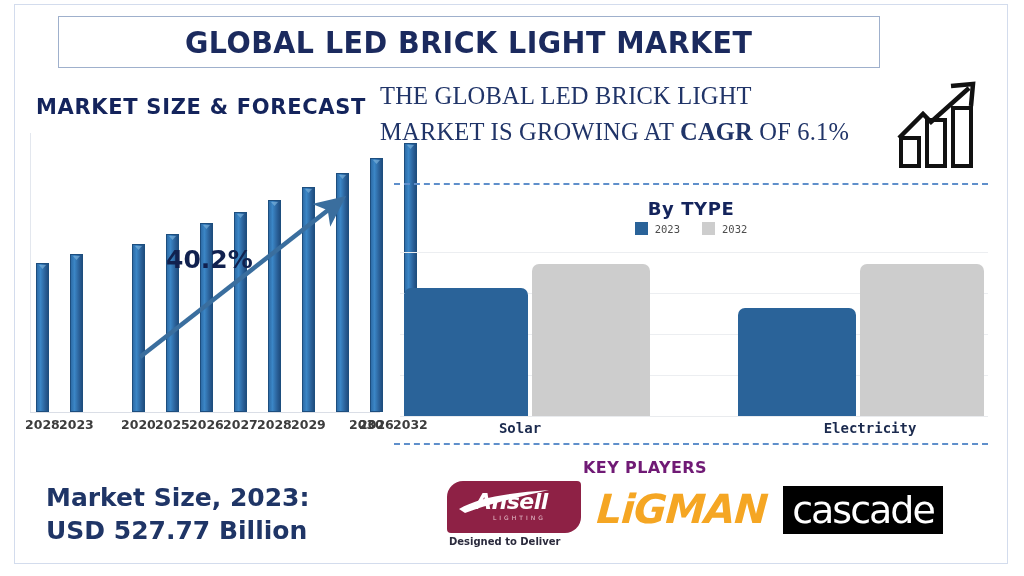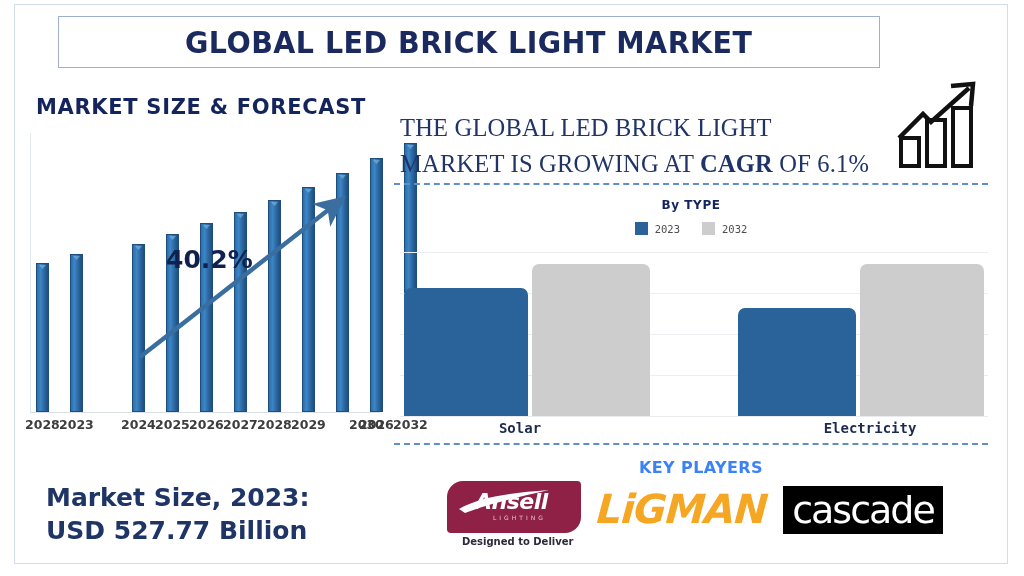--- a/index.html
+++ b/index.html
@@ -77,41 +77,41 @@
   }
   #cagr-badge{
     position:absolute;left:150px;top:150px;
     font-family:"DejaVu Sans", sans-serif;
     font-weight:bold;font-size:25px;color:#11214f;
   }
   #arrow-svg{position:absolute;left:0;top:0;width:370px;height:350px;pointer-events:none;}
 
   
   #stat-block{
-    position:absolute;left:400px;top:78px;width:480px;margin-top:32px;
+    position:absolute;left:380px;top:78px;width:480px;
   }
   #stat-text{
     font-family:"Liberation Serif", serif;
     font-size:24.5px;line-height:36px;color:#203468;
     letter-spacing:0.2px;
   }
   #stat-text .b{font-family:"Liberation Serif", serif;font-weight:bold;}
   #growth-icon{
     position:absolute;left:893px;top:80px;width:100px;height:92px;
   }
   #dash1{
     position:absolute;left:394px;top:183px;width:594px;height:0;
     border-top:2px dashed #5f8fcb;
   }
 
   
   #type-title{
     position:absolute;left:394px;top:198px;width:594px;text-align:center;
     font-family:"DejaVu Sans", sans-serif;
-    font-weight:bold;font-size:12px;letter-spacing:0.6px;color:#14245c;
+    font-weight:bold;font-size:18px;letter-spacing:0.6px;color:#14245c;
   }
   #type-legend{
     position:absolute;left:394px;top:222px;width:594px;
     display:flex;justify-content:center;align-items:center;gap:22px;
   }
   .lg-item{display:flex;align-items:center;gap:7px;}
   .lg-sw{width:13px;height:13px;display:inline-block;}
   .lg-tx{
     font-family:"DejaVu Sans Mono", monospace;
     font-size:10.5px;color:#4d4d4d;
@@ -138,23 +138,23 @@
   
   #msize{
     position:absolute;left:46px;top:481px;width:330px;
     font-family:"DejaVu Sans", sans-serif;
     font-weight:bold;font-size:25px;line-height:33px;
     color:#1f3566;
   }
 
   
   #kp-title{
-    position:absolute;left:583px;top:458px;width:180px;text-align:right;
-    font-family:"DejaVu Sans", sans-serif;
-    font-weight:bold;font-size:16px;letter-spacing:0.4px;color:#3b82f6;
+    position:absolute;left:583px;top:458px;width:180px;text-align:left;
+    font-family:"DejaVu Sans", sans-serif;
+    font-weight:bold;font-size:16px;letter-spacing:0.4px;color:#701a75;
   }
   
   #logo-ansell{position:absolute;left:447px;top:481px;width:140px;height:72px;}
   #ansell-plate{
     position:absolute;left:0;top:0;width:134px;height:52px;
     background:#8e2145;
     border-radius:16px 4px 16px 4px;
   }
   #ansell-word{
     position:absolute;left:28px;top:8px;
@@ -162,21 +162,21 @@
     font-style:italic;font-weight:bold;font-size:22px;color:#ffffff;
     letter-spacing:-0.5px;
   }
   #ansell-sub{
     position:absolute;left:46px;top:33px;
     font-family:"DejaVu Sans", sans-serif;
     font-size:6px;letter-spacing:3px;color:#e7c3ce;
   }
   #ansell-swoosh{position:absolute;left:10px;top:6px;width:120px;height:34px;}
   #ansell-tag{
-    position:absolute;left:15px;top:55px;
+    position:absolute;left:2px;top:55px;
     font-family:"DejaVu Sans", sans-serif;
     font-weight:bold;font-size:10px;color:#2b2b3d;
   }
   
   #logo-ligman{
     position:absolute;left:597px;top:486px;
     font-family:"DejaVu Sans", sans-serif;
     font-weight:bold;font-style:italic;font-size:40px;
     color:#f5a623;letter-spacing:-1px;
     transform:skewX(-4deg);
@@ -217,21 +217,21 @@
         <div class="yrbar" style="left: 212px; height: 200px;"></div>
         <div class="yrbar" style="left: 246px; height: 212px;"></div>
         <div class="yrbar" style="left: 280px; height: 225px;"></div>
         <div class="yrbar" style="left: 314px; height: 239px;"></div>
         <div class="yrbar" style="left: 348px; height: 254px;"></div>
         <div class="yrbar" style="left: 382px; height: 269px;"></div>
       </div>
     <div id="left-labels">
       <div class="yrlabel" style="left:3px;">2028</div>
       <div class="yrlabel" style="left:37px;">2023</div>
-      <div class="yrlabel" style="left:99px;">2024</div>
+      <div class="yrlabel" style="left:99px;">2020</div>
       <div class="yrlabel" style="left:133px;">2025</div>
       <div class="yrlabel" style="left:167px;">2026</div>
       <div class="yrlabel" style="left:201px;">2027</div>
       <div class="yrlabel" style="left:235px;">2028</div>
       <div class="yrlabel" style="left:269px;">2029</div>
       <div class="yrlabel" style="left:303px;padding-left:24px;">2030</div>
       <div class="yrlabel" style="left:337px;">2026</div>
       <div class="yrlabel" style="left:371px;">2032</div>
     </div>
     <div id="cagr-badge">40.2%</div>

